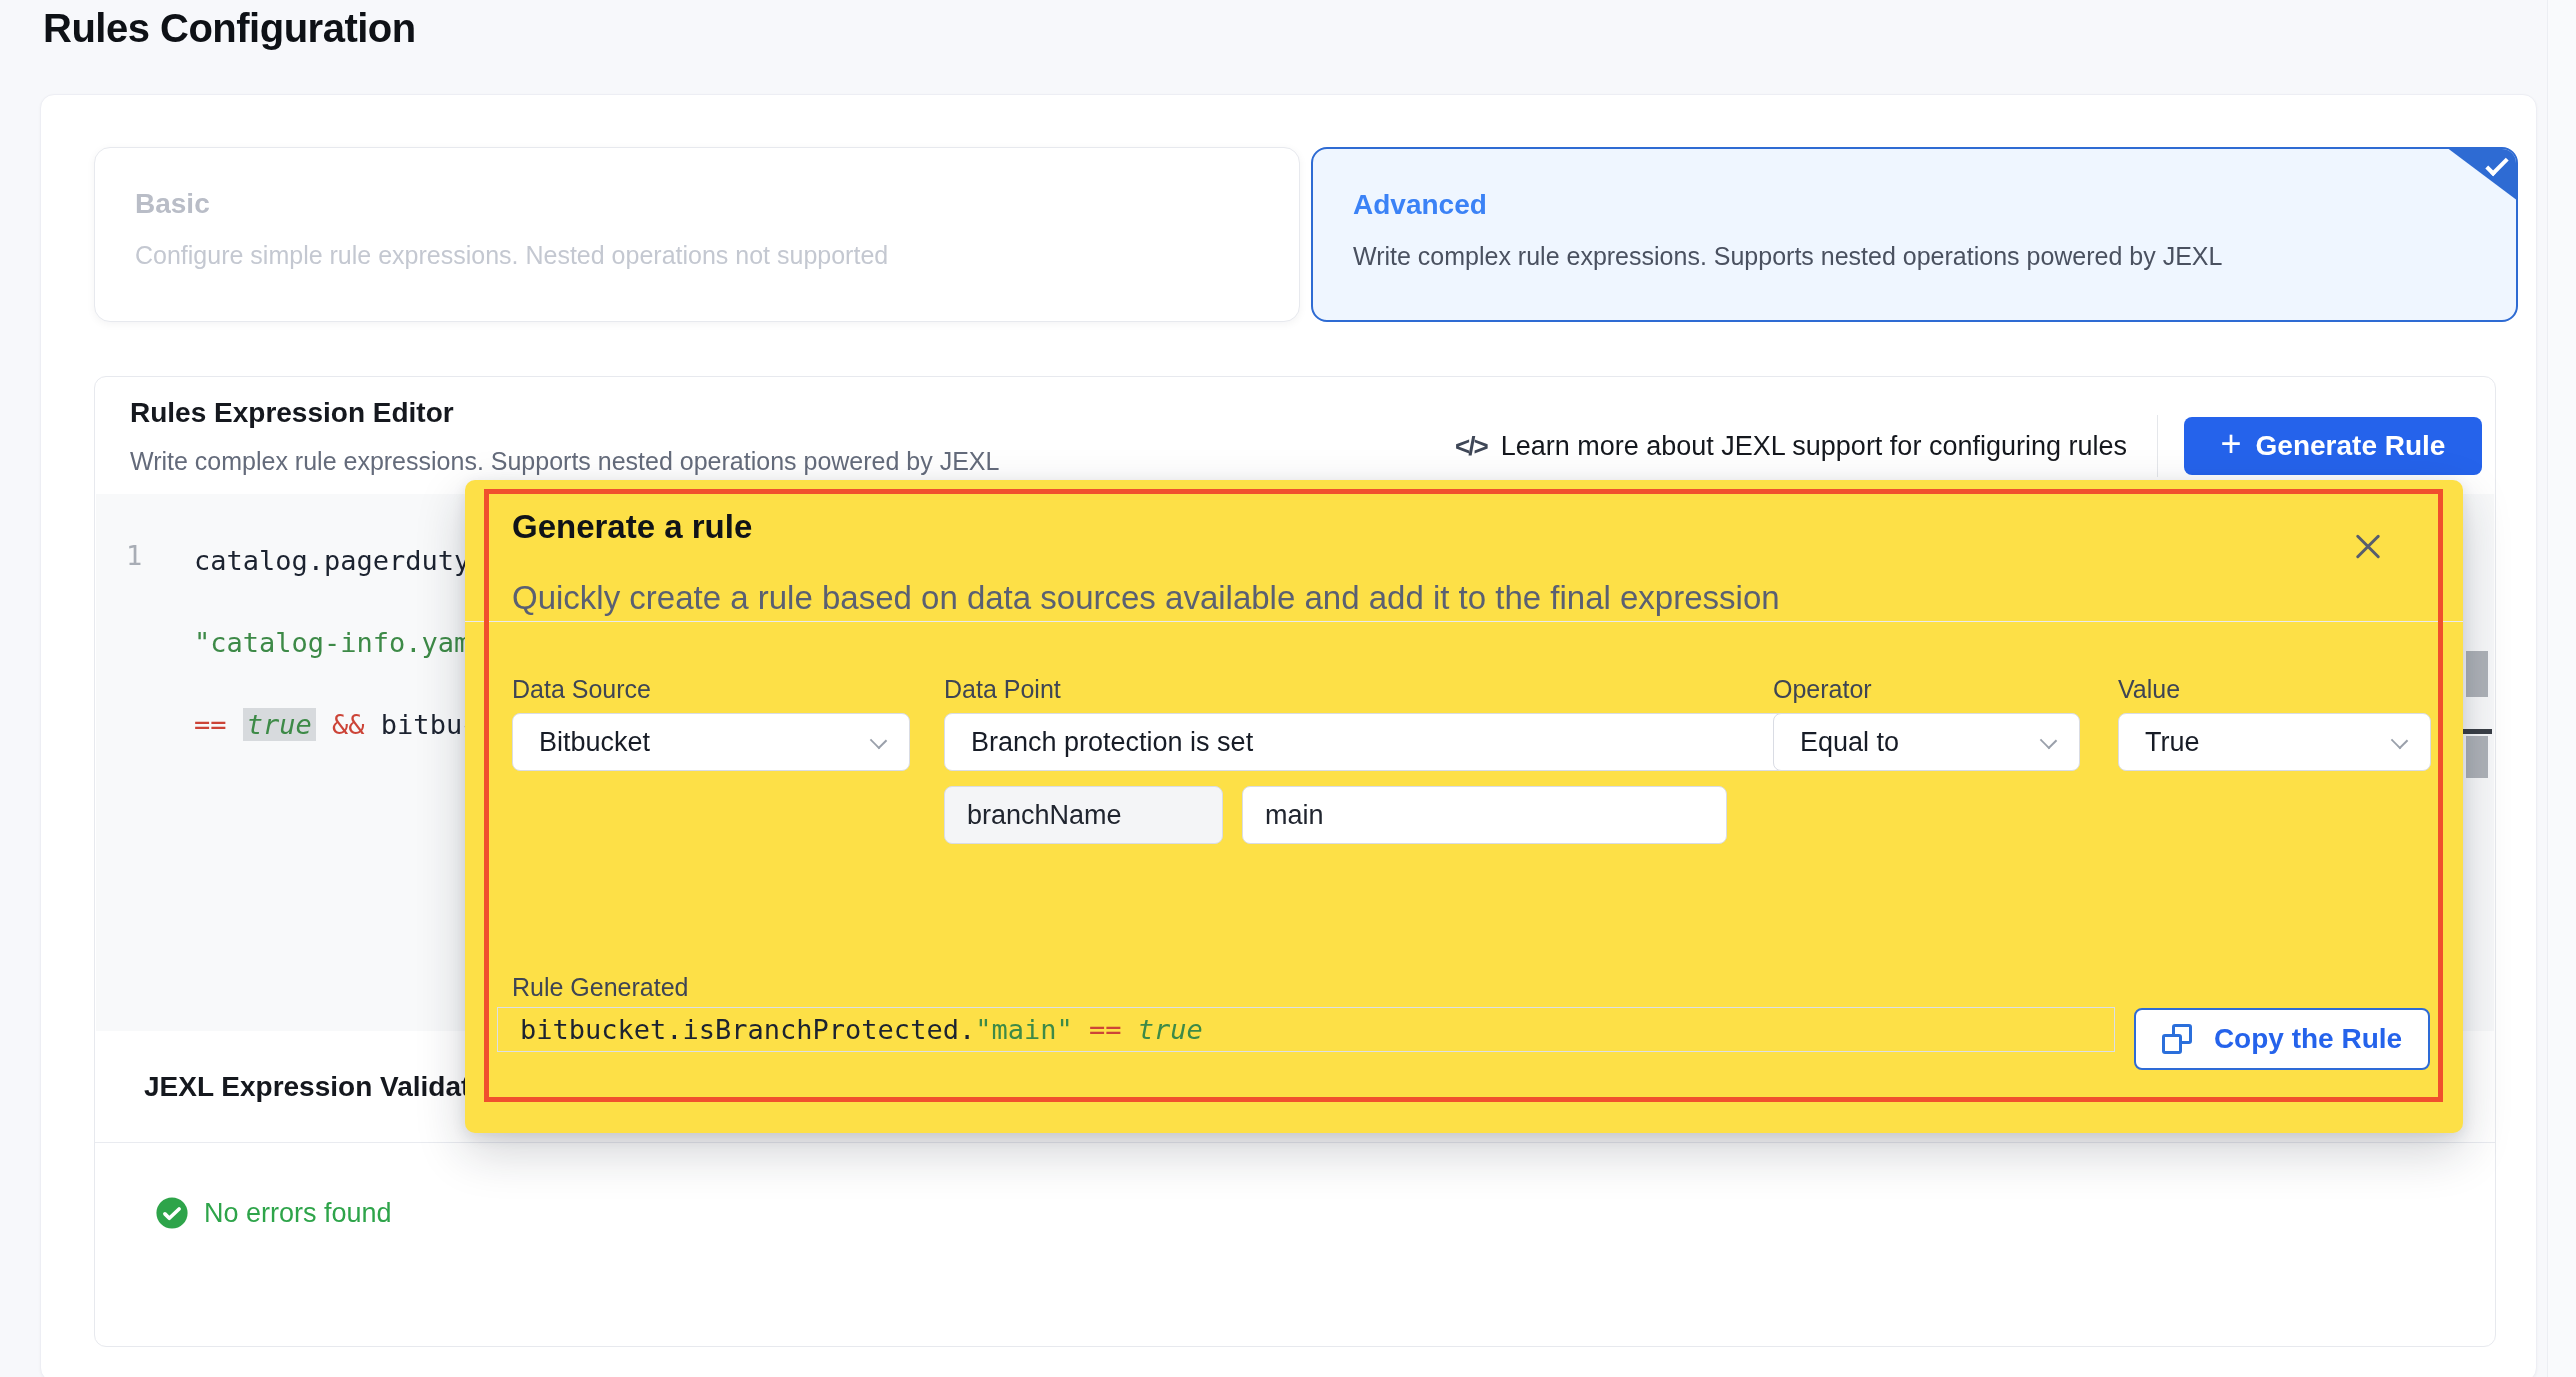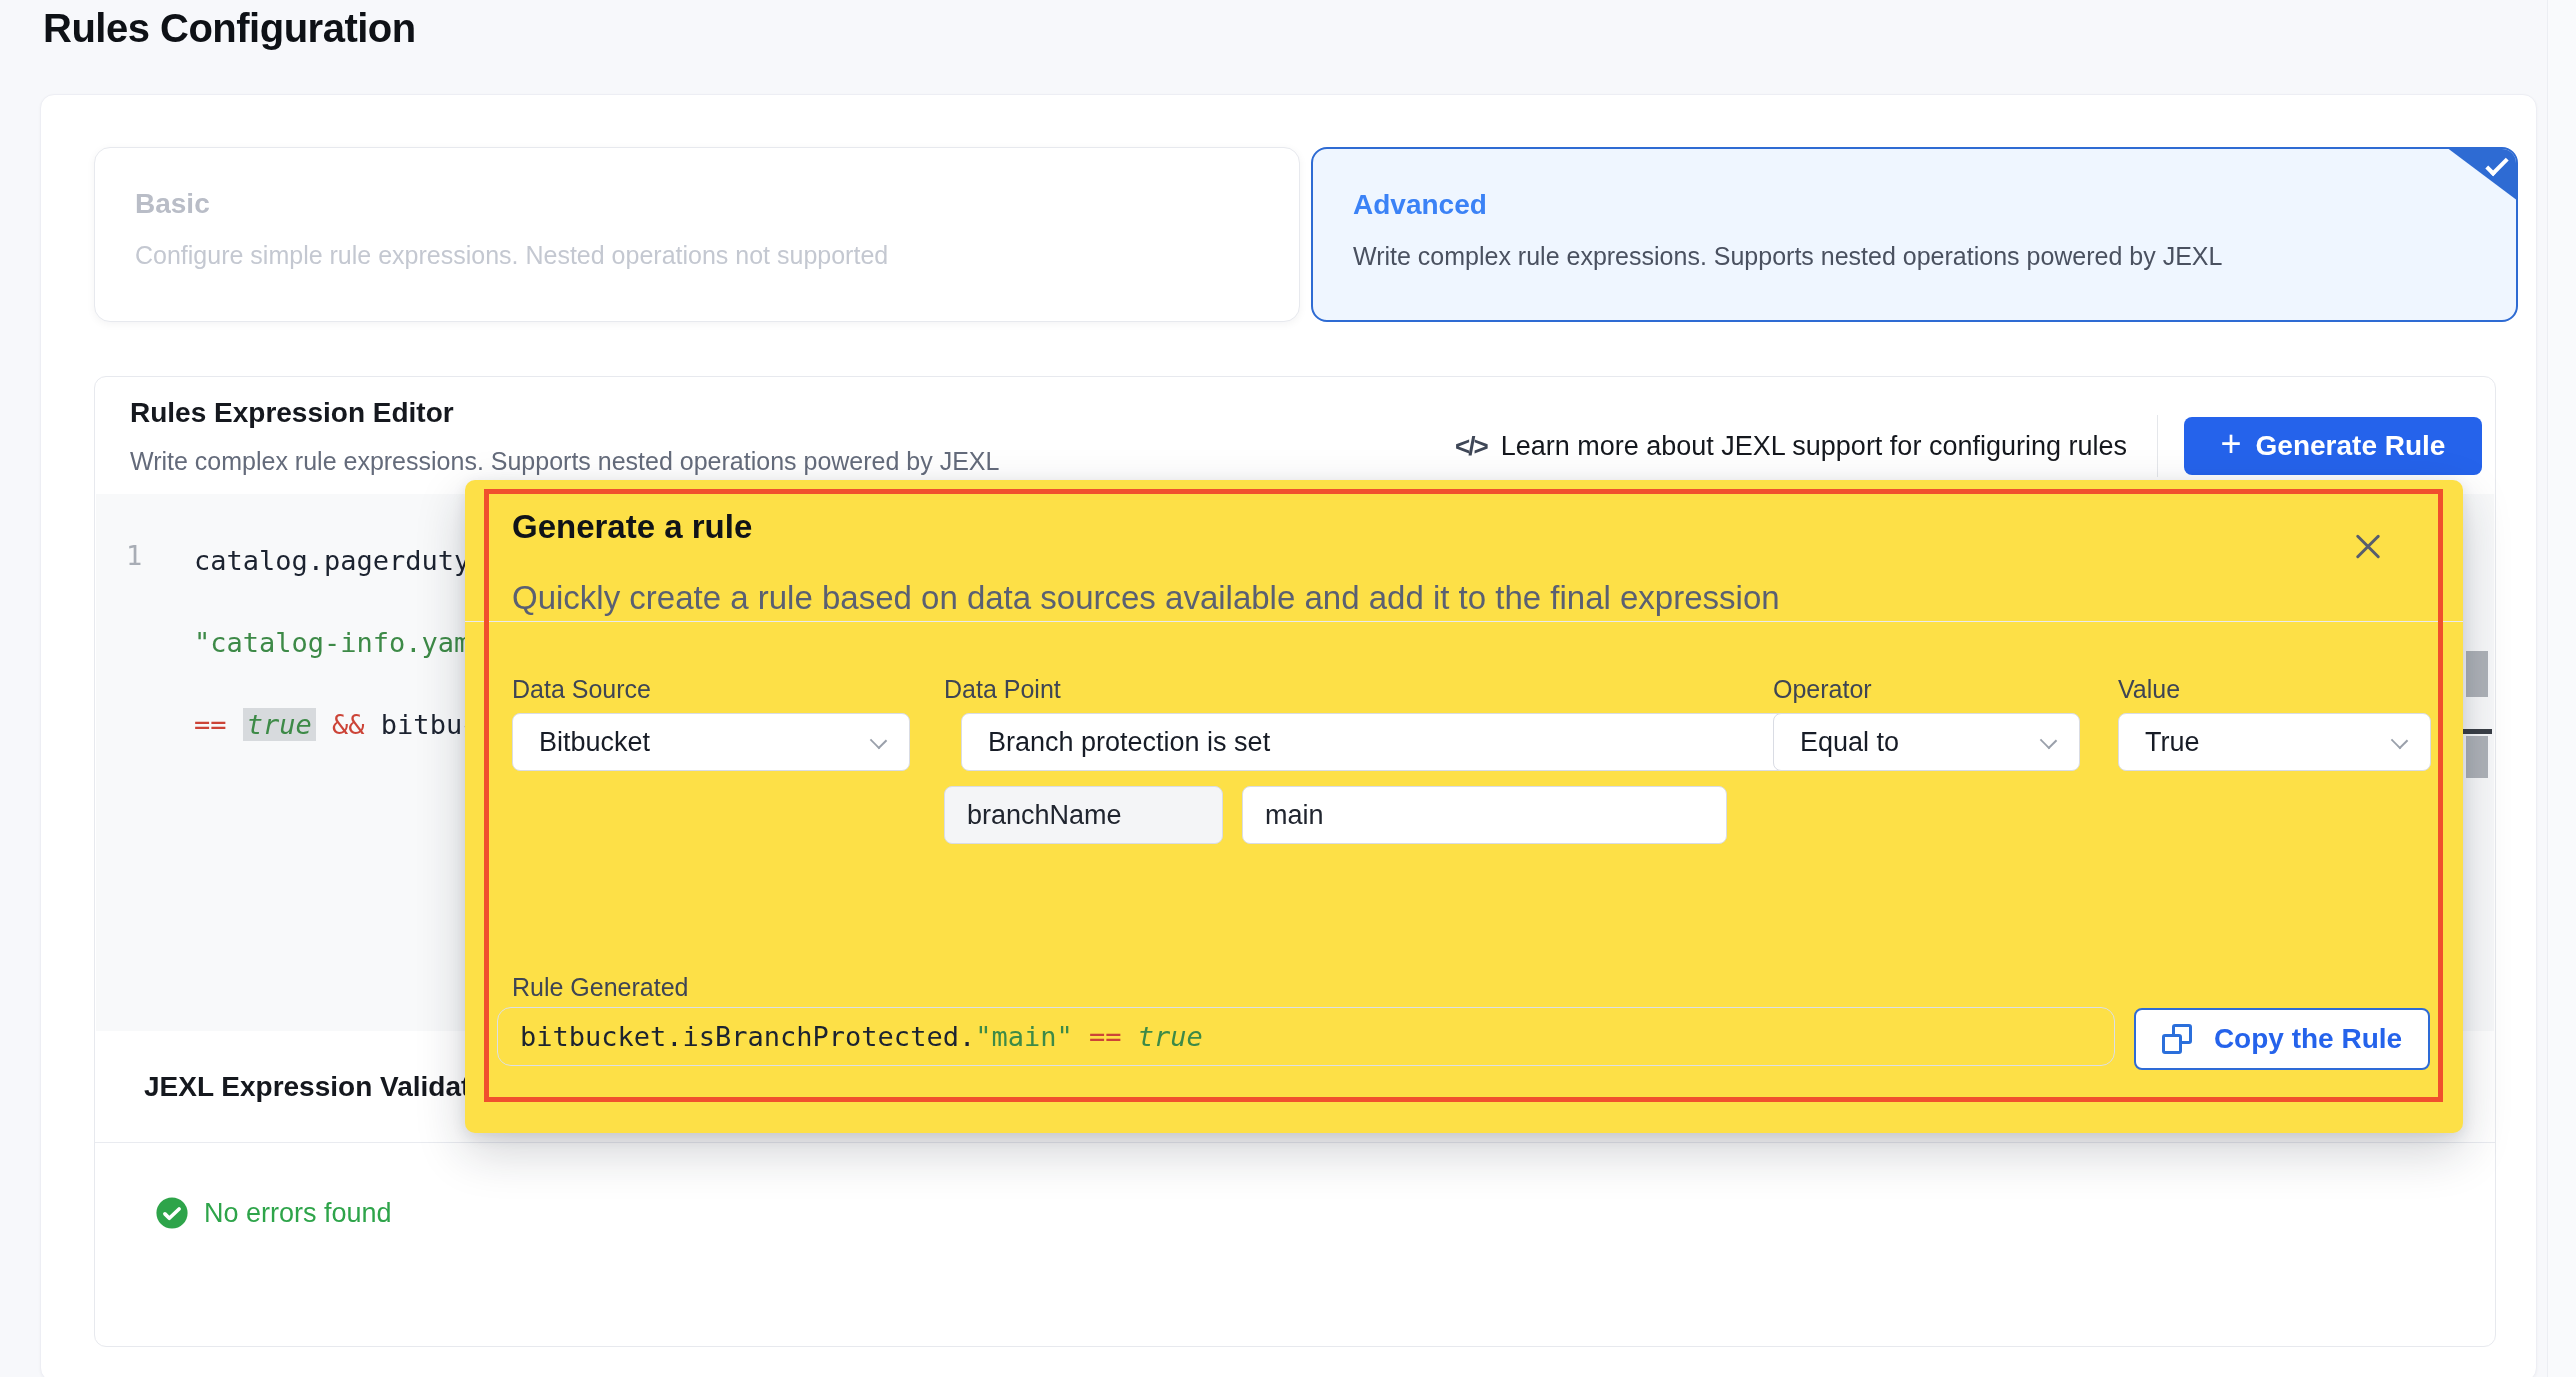--- a/index.html
+++ b/index.html
@@ -71,21 +71,21 @@
   .field-label { position:absolute; top:195px; font-size:25px; color:#3e4554; }
   .select { position:absolute; top:233px; height:58px; background:#fff; border:1px solid #d9dce4; border-radius:8px;
     display:flex; align-items:center; font-size:27px; color:#171c26; padding:0 26px; cursor:pointer; }
   .select .chev { position:absolute; right:24px; top:20px; width:13px; height:13px;
     border-right:2.5px solid #9aa0ab; border-bottom:2.5px solid #9aa0ab; transform:rotate(45deg) scale(1,.9); }
   .txt-input { position:absolute; top:306px; height:58px; border:1px solid #d9dce4; border-radius:8px;
     font-size:27px; color:#20252f; padding:0 22px; font-family:"Liberation Sans",sans-serif; background:#fff; }
   .txt-input.readonly { background:#f4f5f7; }
 
   .rule-label { position:absolute; left:47px; top:493px; font-size:25px; color:#3e4554; }
-  .rule-box { position:absolute; left:32px; top:527px; width:1618px; height:59px; border:1px solid #dcdfe6; border-radius:14px;
+  .rule-box { position:absolute; left:32px; top:527px; width:1618px; height:45px; border:1px solid #dcdfe6; border-radius:0;
     display:flex; align-items:center; padding:0 22px; font-family:"DejaVu Sans Mono",monospace; font-size:27px; color:#1c2330; white-space:pre; }
   .rule-box .tok-bool { background:transparent; padding:0; }
   .copy-btn { position:absolute; left:1669px; top:528px; width:296px; height:62px; background:#fff;
     border:2px solid #2e6bd6; border-radius:8px; color:#2563eb; font-size:28px; font-weight:700;
     font-family:"Liberation Sans",sans-serif; display:flex; align-items:center; justify-content:center; gap:22px; cursor:pointer; }
   .copy-icon { position:relative; width:30px; height:30px; }
   .copy-icon .back { position:absolute; right:0; top:0; width:20px; height:20px; border:3px solid #2b6fdb; border-radius:3px; }
   .copy-icon .front { position:absolute; left:0; bottom:0; width:20px; height:20px; border:3px solid #2b6fdb; border-radius:3px; background:#fff; }
 
   .page-scrollbar { position:absolute; right:0; top:0; width:29px; height:1377px; background:#f9fafc; border-left:1px solid #eceef3; z-index:40; }
@@ -162,21 +162,21 @@
 
     <div class="field-label" style="left:47px">Data Source</div>
     <div class="field-label" style="left:479px">Data Point</div>
     <div class="field-label" style="left:1308px">Operator</div>
     <div class="field-label" style="left:1653px">Value</div>
 
     <div class="select" style="left:47px;width:398px">
       <span>Bitbucket</span>
       <span class="chev"></span>
     </div>
-    <div class="select" style="left:496px;width:929px">
+    <div class="select" style="left:479px;width:929px">
       <span>Branch protection is set</span>
       <span class="chev"></span>
     </div>
     <div class="select" style="left:1308px;width:307px">
       <span>Equal to</span>
       <span class="chev"></span>
     </div>
     <div class="select" style="left:1653px;width:313px">
       <span>True</span>
       <span class="chev"></span>

